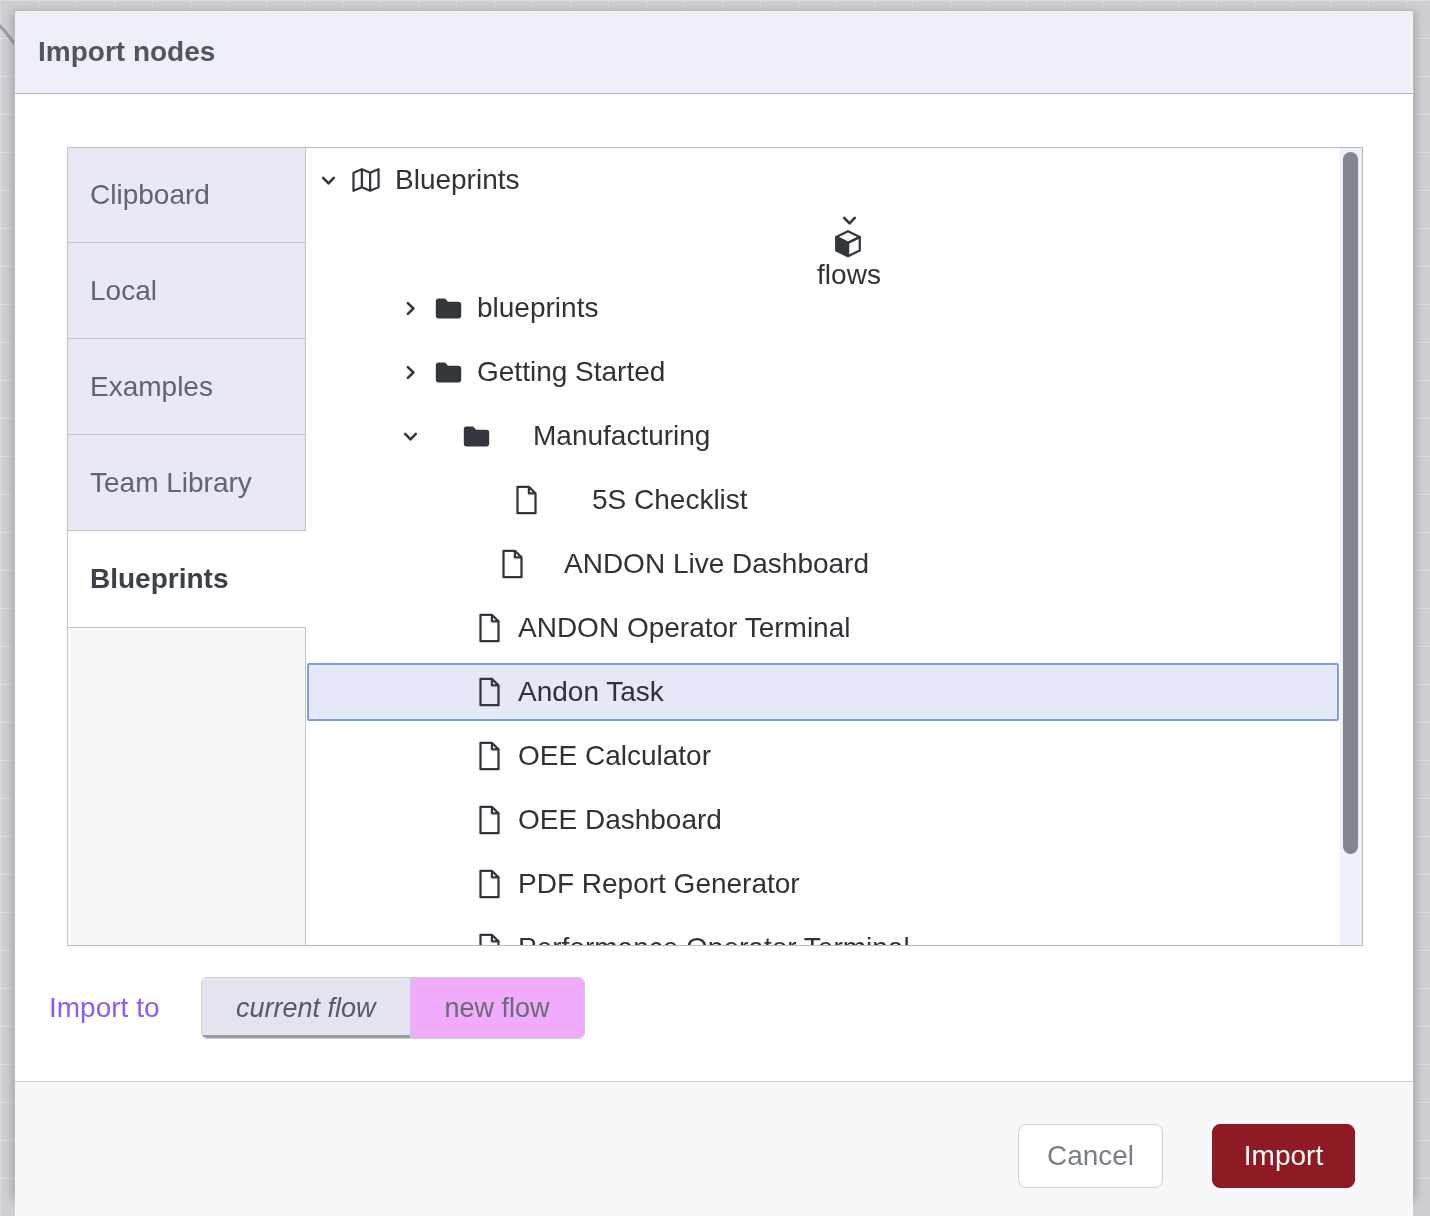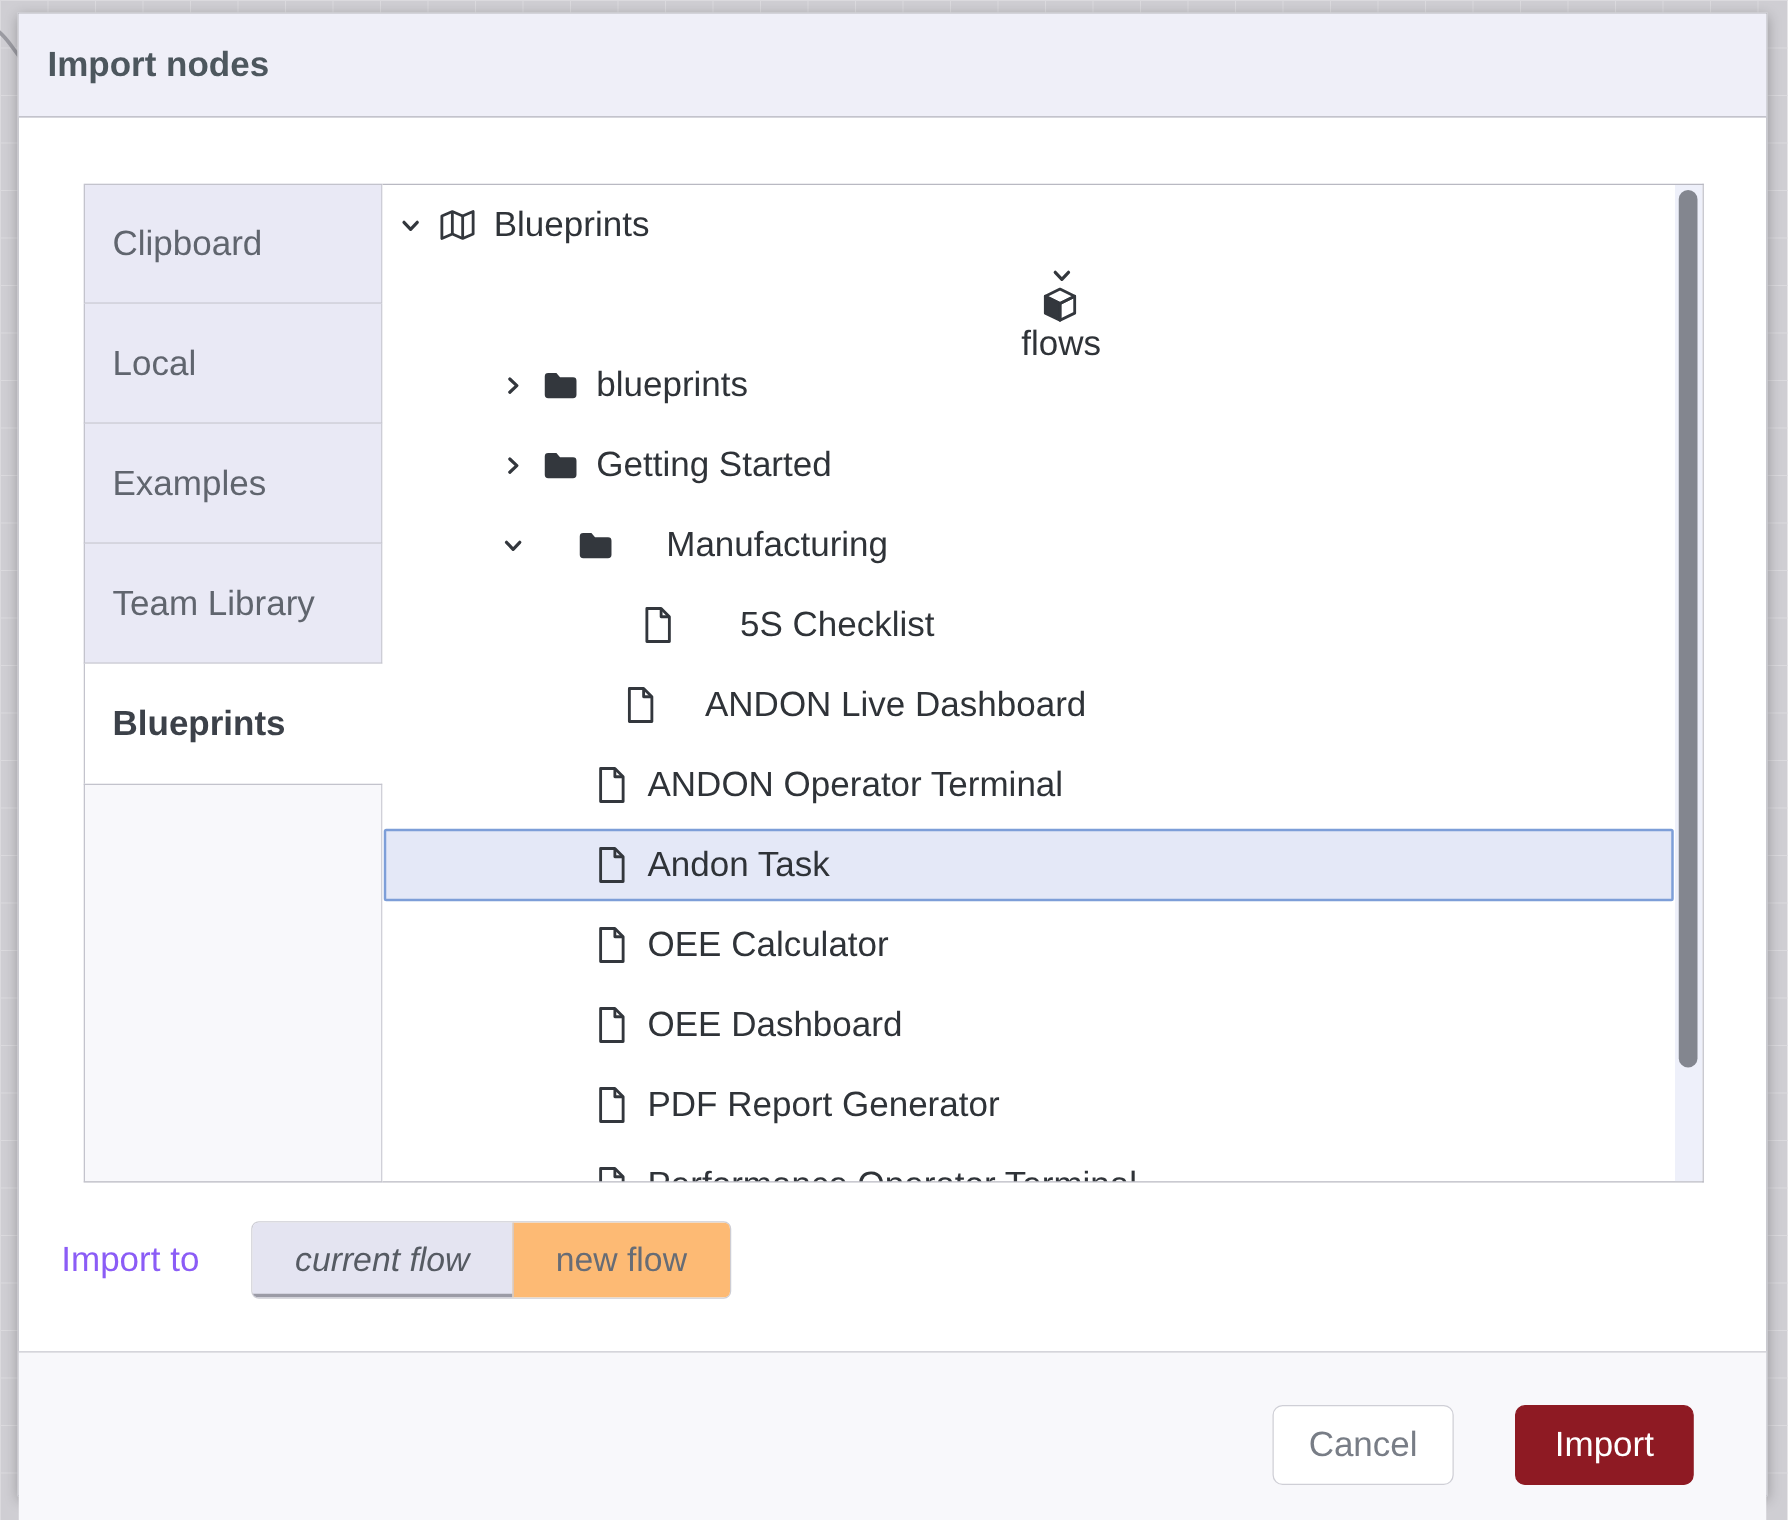--- a/index.html
+++ b/index.html
@@ -81,21 +81,21 @@
     font-size:28px; color:#8b5cf6;
   }
   .toggle-group {
     position:absolute; left:186px; top:966px; height:62px;
     display:flex; border:1px solid #cdcdd4; border-radius:6px; overflow:hidden;
     background:#fff;
   }
   .toggle-opt {
     display:flex; align-items:center; justify-content:center;
     font-size:27px; padding:0 34px; cursor:pointer;
-    color:#676c75; background:#fdba74;
+    color:#676c75; background:#f0abfc;
   }
   .toggle-opt + .toggle-opt { border-left:1px solid #cdcdd4; }
   .toggle-opt.selected {
     background:#e4e4f1; color:#565b63;
     box-shadow:inset 0 -3px 0 #9b9ba6;
     font-style:italic;
   }
 
   
   .dialog-footer {

